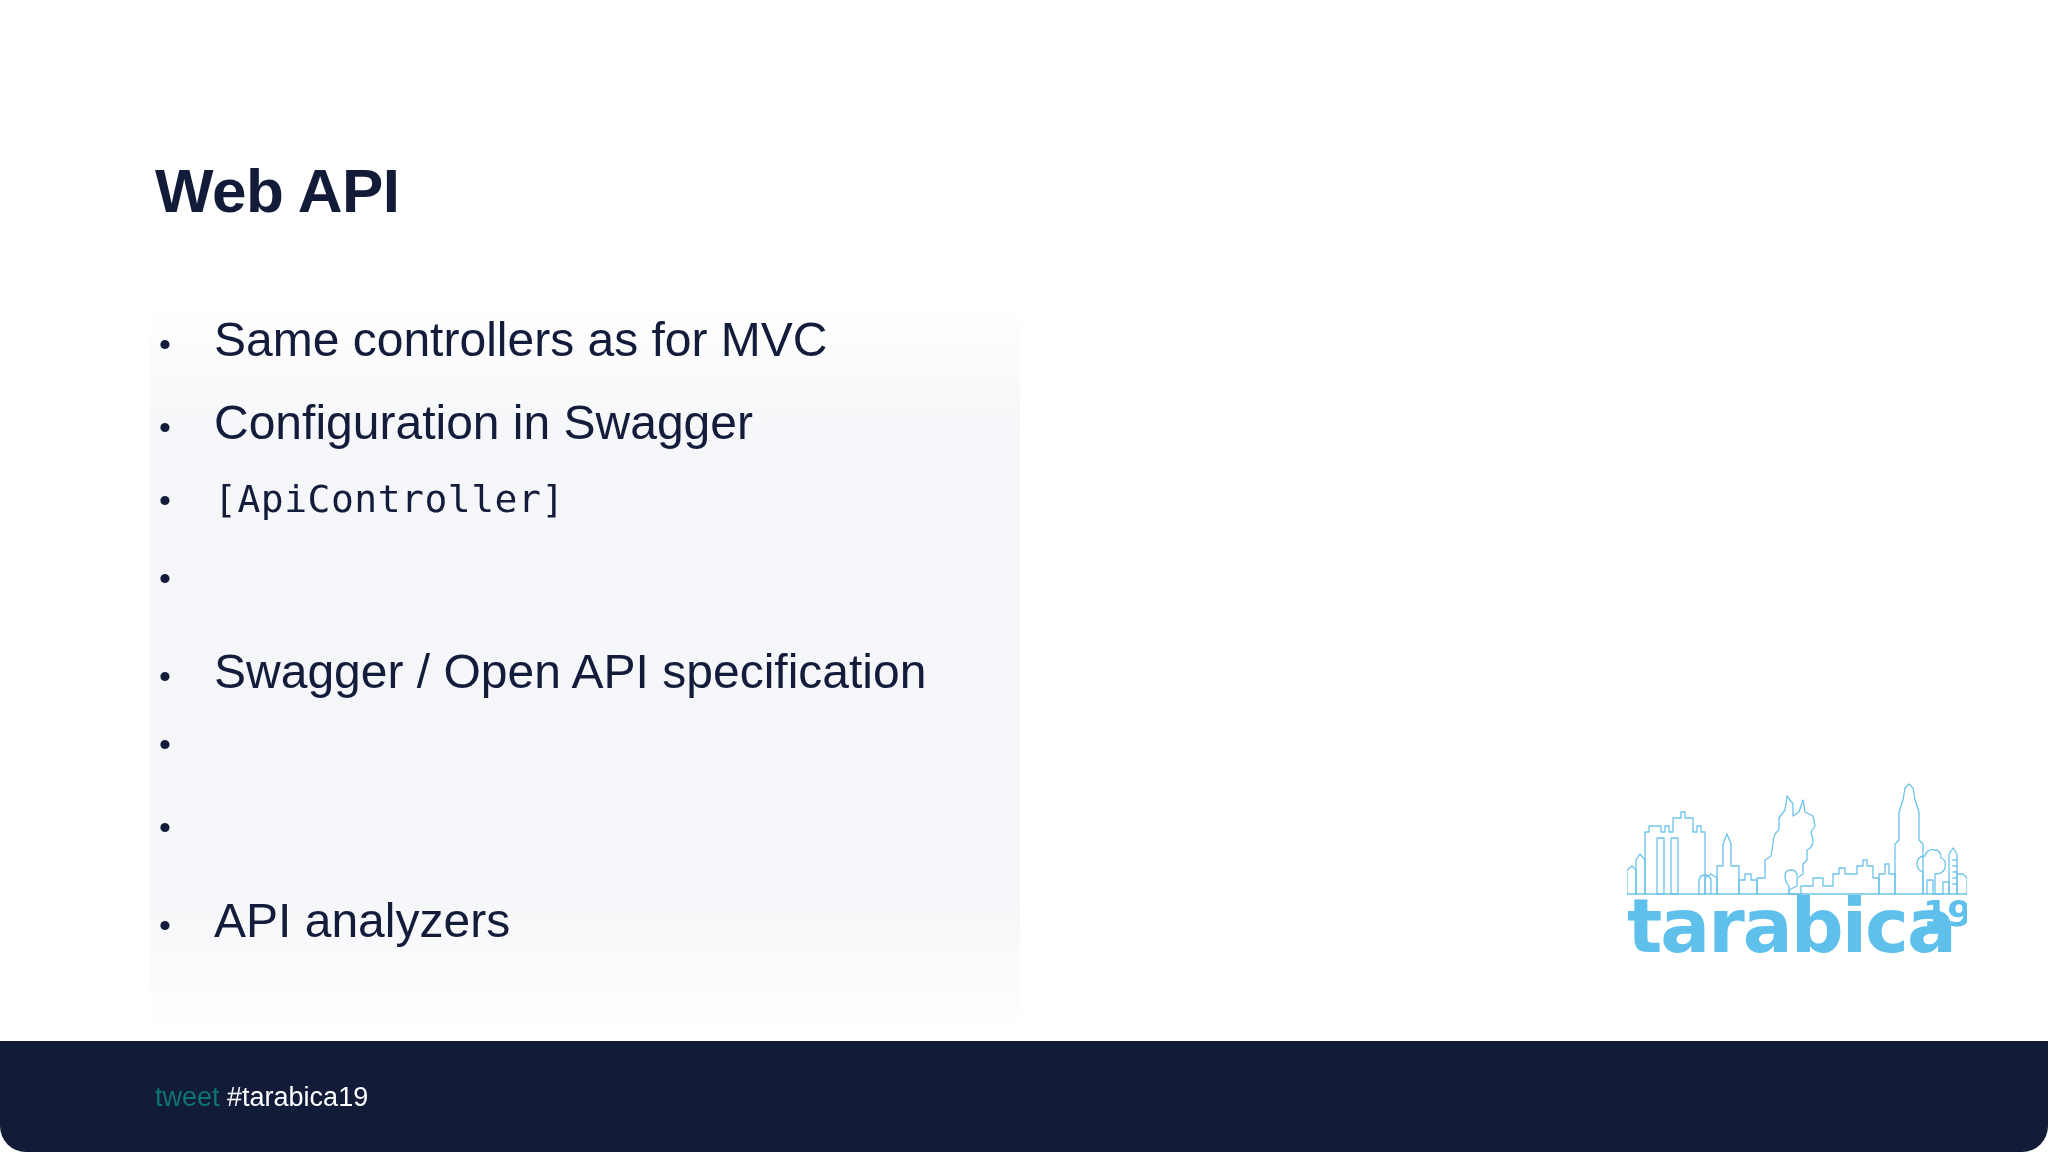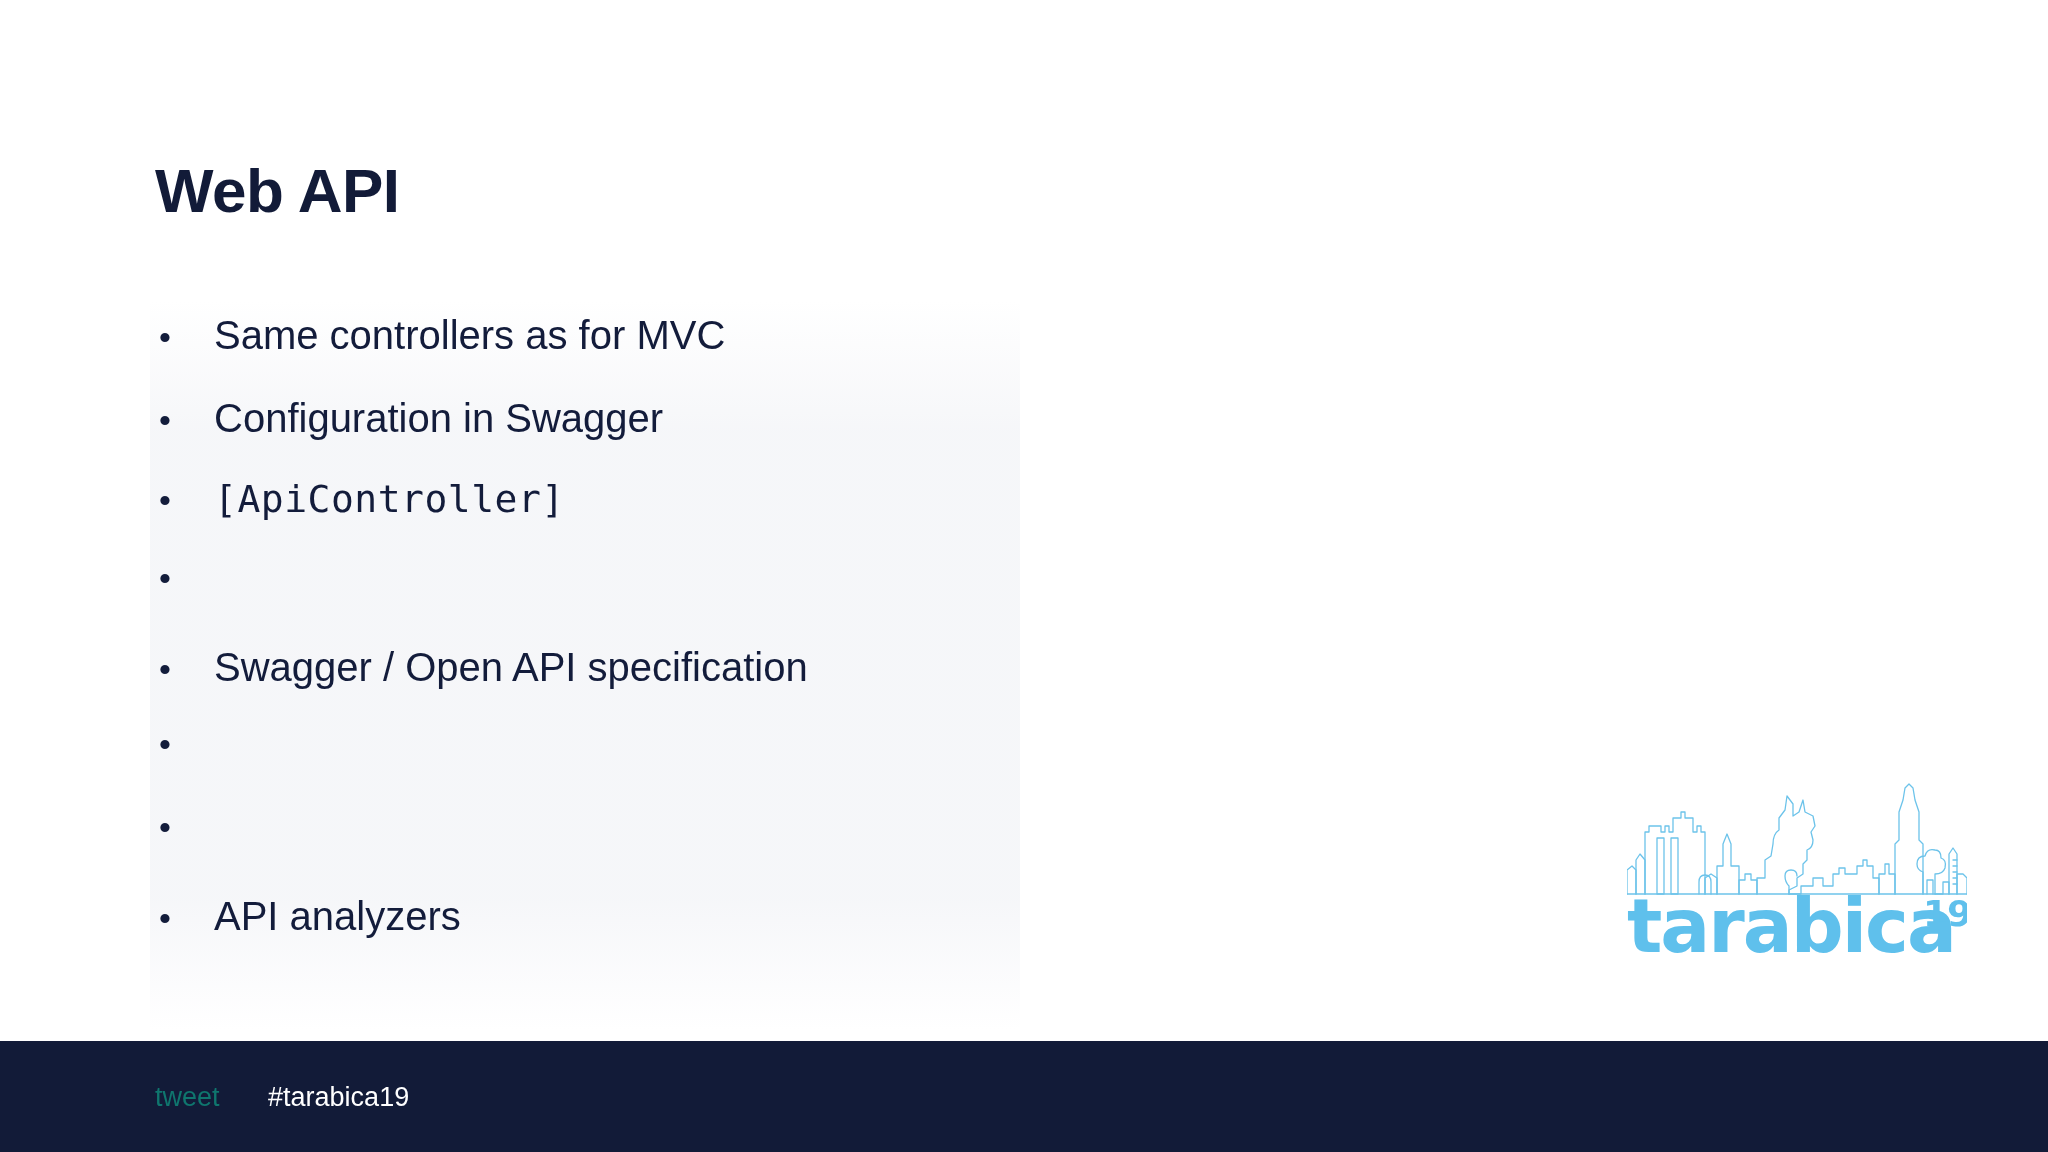--- a/index.html
+++ b/index.html
@@ -8,20 +8,21 @@
     padding: 0;
     background: #ffffff;
   }
   #slide {
     position: relative;
     width: 2048px;
     height: 1152px;
     background: #ffffff;
     overflow: hidden;
     font-family: "Liberation Sans", sans-serif;
+    border-radius: 26px;
     -webkit-font-smoothing: antialiased;
   }
 
   
   .content-tint {
     position: absolute;
     left: 150px;
     top: 300px;
     width: 870px;
     height: 730px;
@@ -60,21 +61,21 @@
     width: 64px;
     font-size: 34px;
     line-height: 1;
     color: #131C3B;
     text-align: left;
     padding-left: 9px;
     box-sizing: border-box;
   }
   .bullet-text {
     flex: 0 1 auto;
-    font-size: 40px;
+    font-size: 48px;
     line-height: 1.15;
     color: #131C3B;
     white-space: nowrap;
   }
   .bullet-text.mono {
     font-family: "DejaVu Sans Mono", "Liberation Mono", monospace;
     font-size: 38px;
     letter-spacing: 0.5px;
   }
 
@@ -116,21 +117,20 @@
     top: 1084px;
     font-size: 27px;
     line-height: 1;
     white-space: nowrap;
   }
   .footer-link {
     color: #0f766e;
   }
   .footer-tag {
     color: #FFFFFF;
-    margin-left: 41px;
   }
 </style>
 </head>
 <body>
 
 <div id="slide">
 
   <div class="content-tint"></div>
 
   <h1 class="slide-title">Web API</h1>

